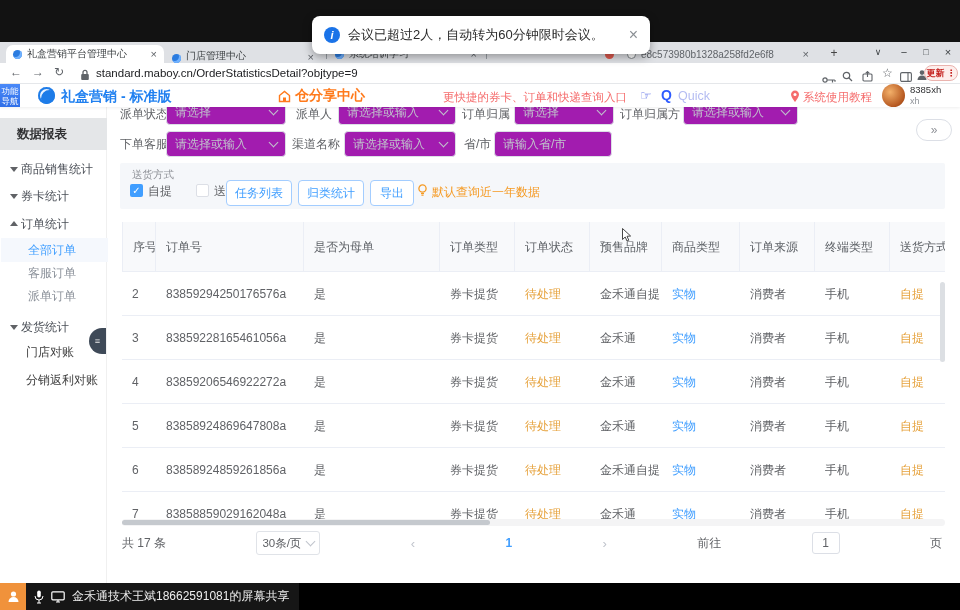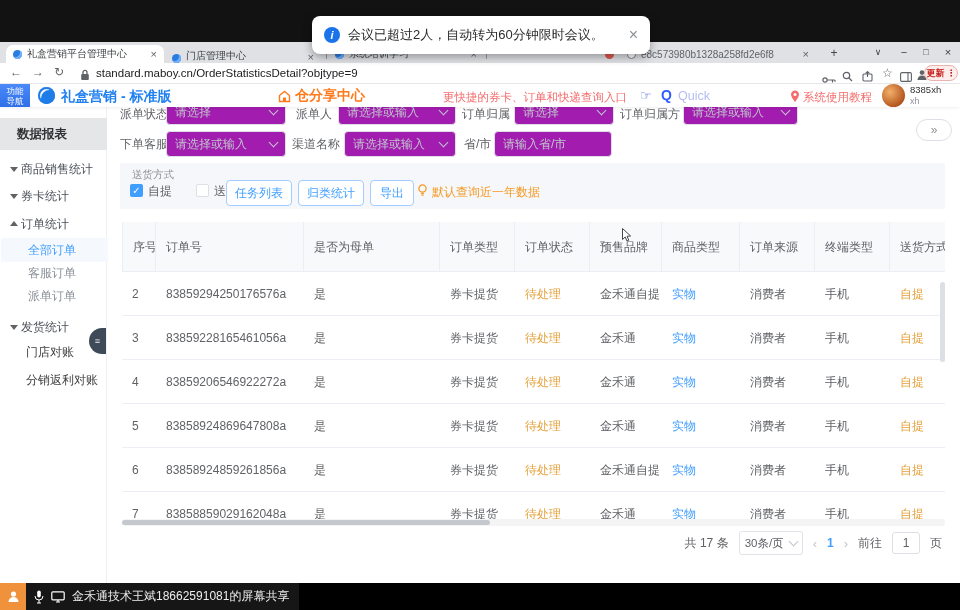--- a/index.html
+++ b/index.html
@@ -31,21 +31,21 @@
   .winctl{position:absolute;top:0;width:20px;height:21px;font-size:11px;color:#3c4043;text-align:center;line-height:21px;}
   .urlbar{left:0;top:63px;width:960px;height:21px;background:#fff;border-bottom:1px solid #e8eaed;box-sizing:border-box;}
   .navico{position:absolute;top:2px;font-size:12px;color:#5f6368;}
   .urltxt{position:absolute;left:96px;top:4px;font-size:11.5px;color:#202124;white-space:nowrap;}
   .ricon{position:absolute;top:4px;}
   .updpill{position:absolute;left:924px;top:2px;width:34px;height:16px;border:1px solid #eab3ae;border-radius:9px;
            background:#fdeeec;display:flex;align-items:center;justify-content:center;gap:2px;box-sizing:border-box;}
   .updpill span{font-size:9px;color:#c5221f;font-weight:bold;}
   
   .apphead{left:0;top:84px;width:960px;height:23px;background:#fff;z-index:10;box-shadow:0 1px 3px rgba(0,0,0,.07);}
-  .navtog{position:absolute;left:0;top:0;width:30px;height:23px;background:linear-gradient(#4a89f8,#2f6fe8);
+  .navtog{position:absolute;left:0;top:0;width:20px;height:23px;background:linear-gradient(#4a89f8,#2f6fe8);
           color:#fff;font-size:8.5px;line-height:10px;text-align:center;padding-top:2px;box-sizing:border-box;}
   .logo{position:absolute;left:38px;top:3px;width:17px;height:17px;border-radius:50%;background:#1e7ce8;
         box-shadow:inset 0 0 0 2px #1e7ce8, inset 3px 3px 0 0 #eaf3ff;}
   .apptitle{position:absolute;left:61px;top:4px;font-size:14px;font-weight:bold;color:#2080f0;white-space:nowrap;}
   .sharecenter{position:absolute;left:278px;top:3px;display:flex;align-items:center;gap:4px;}
   .sharecenter b{font-size:14px;color:#ff7a1c;}
   .promo{position:absolute;left:443px;top:6px;font-size:11.5px;color:#f56c6c;white-space:nowrap;}
   .finger{position:absolute;left:640px;top:4px;font-size:13px;color:#6b7be8;}
   .quickq{position:absolute;left:661px;top:3px;font-size:14px;font-weight:bold;color:#2e5bff;}
   .quick{position:absolute;left:678px;top:5px;font-size:12.5px;color:#b4bcf2;}
@@ -99,21 +99,21 @@
   .td{height:44px;line-height:44px;font-size:12px;color:#606266;padding-left:10px;box-sizing:border-box;
       white-space:nowrap;overflow:hidden;}
   .c0{width:34px;}.c1{width:148px;}.c2{width:136px;}.c3{width:75px;}.c4{width:75px;}
   .c5{width:72px;}.c6{width:78px;}.c7{width:75px;}.c8{width:75px;}.c9{width:55px;}
   .t-warn{color:#e6a23c;}
   .t-link{color:#409eff;}
   .hscroll{position:absolute;left:122px;top:519px;width:823px;height:7px;background:#f4f4f5;border-radius:4px;}
   .hthumb{position:absolute;left:0;top:1px;width:368px;height:5px;background:#c5c9ce;border-radius:3px;}
   .vthumb{position:absolute;left:940px;top:282px;width:5px;height:80px;background:#dcdfe3;border-radius:3px;}
   
-  .pager{position:absolute;left:122px;top:531px;width:820px;height:24px;display:flex;justify-content:flex-end;
+  .pager{position:absolute;left:122px;top:531px;width:820px;height:24px;display:flex;justify-content:space-between;
          align-items:center;gap:10px;font-size:12px;color:#606266;}
   .psel{width:64px;height:24px;border:1px solid #e0e3e8;border-radius:3px;background:#fff;display:flex;
         align-items:center;justify-content:center;gap:6px;box-sizing:border-box;}
   .psel span{font-size:11.5px;color:#606266;}
   .parrow{color:#c0c4cc;font-size:13px;}
   .pnum{color:#409eff;font-weight:bold;}
   .pinput{width:28px;height:22px;border:1px solid #dcdfe6;border-radius:3px;text-align:center;font-size:12px;
           color:#606266;box-sizing:border-box;font-family:inherit;padding:0;}
   
   .botbar{position:absolute;left:0;top:583px;width:960px;height:27px;background:#000;z-index:20;}

